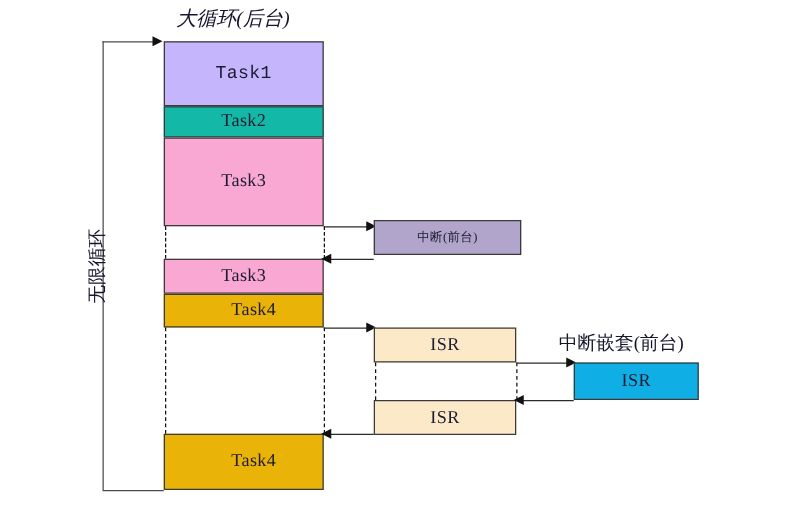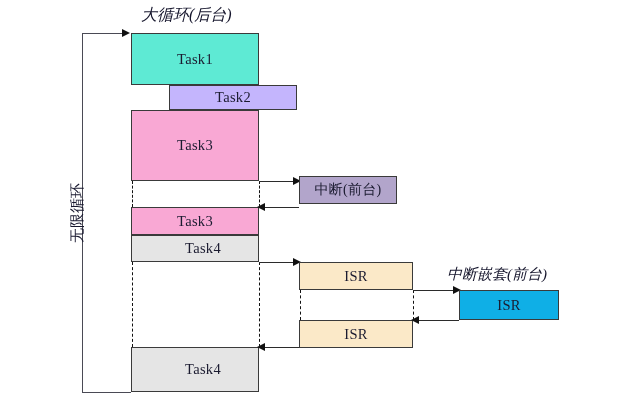--- a/index.html
+++ b/index.html
@@ -22,24 +22,24 @@
     white-space:nowrap;
   }
   .lbl{
     position:absolute;
     font-size:16px;
     white-space:nowrap;
     color:#15152c;
   }
 
   
-  .c-task1{background:#5eead4;}
-  .c-task2{background:#c4b5fd;margin-left:38px;}
+  .c-task1{background:#c4b5fd;font-family:Liberation Mono, monospace;}
+  .c-task2{background:#14b8a6;}
   .c-task3{background:#f9a8d4;}
-  .c-task4{background:#e5e5e5;padding-left:16px;}
+  .c-task4{background:#eab308;padding-left:16px;}
   .c-int  {background:#B2A5CB;}
   .c-isr  {background:#FBE9C8;}
   .c-isrb {background:#0FAFE6;}
 
   
   .hline{position:absolute;height:0;border-top:1.3px solid #2b2b2b;}
   .vdash{position:absolute;width:0;border-left:1.5px dashed #111;}
   .vbracket{position:absolute;width:0;border-left:1.6px solid #4a4a55;}
   .hbracket{position:absolute;height:0;border-top:1.6px solid #4a4a55;}
 
@@ -97,39 +97,39 @@
   <div class="box c-task4" style="left:131px;top:235px;width:128px;height:27px;">Task4</div>
 
   <div class="vdash" style="left:131.5px;top:262px;height:85px;"></div>
   <div class="vdash" style="left:258.5px;top:262px;height:85px;"></div>
 
   <div class="box c-task4" style="left:131px;top:347px;width:128px;height:45px;">Task4</div>
 
   <div class="hline" style="left:259px;top:181px;width:36px;"></div>
   <div class="arr-r" style="left:293px;top:176.5px;"></div>
 
-  <div class="box c-int" style="left:299px;top:176px;width:98px;height:28px;font-size:14px;">中断(前台)</div>
+  <div class="box c-int" style="left:299px;top:176px;width:118px;height:28px;font-size:10px;">中断(前台)</div>
 
   <div class="hline" style="left:264px;top:207px;width:35px;"></div>
   <div class="arr-l" style="left:257px;top:202.5px;"></div>
 
   <div class="hline" style="left:259px;top:262px;width:36px;"></div>
   <div class="arr-r" style="left:293px;top:257.5px;"></div>
 
   <div class="box c-isr" style="left:299px;top:262px;width:114px;height:28px;">ISR</div>
 
   <div class="vdash" style="left:299.5px;top:290px;height:30px;"></div>
   <div class="vdash" style="left:412.5px;top:290px;height:30px;"></div>
 
   <div class="box c-isr" style="left:299px;top:320px;width:114px;height:28px;">ISR</div>
 
   <div class="hline" style="left:264px;top:347px;width:35px;"></div>
   <div class="arr-l" style="left:257px;top:342.5px;"></div>
 
-  <div class="lbl" style="left:447px;top:265px;font-size:15px;font-style:italic;">中断嵌套(前台)</div>
+  <div class="lbl" style="left:447px;top:265px;font-size:15px;">中断嵌套(前台)</div>
 
   <div class="hline" style="left:413px;top:290px;width:42px;"></div>
   <div class="arr-r" style="left:453px;top:285.5px;"></div>
 
   <div class="box c-isrb" style="left:459px;top:290px;width:100px;height:30px;">ISR</div>
 
   <div class="hline" style="left:418px;top:320px;width:41px;"></div>
   <div class="arr-l" style="left:411px;top:315.5px;"></div>
 
   <div class="footnote" style="left:238px;top:397px;"></div>

